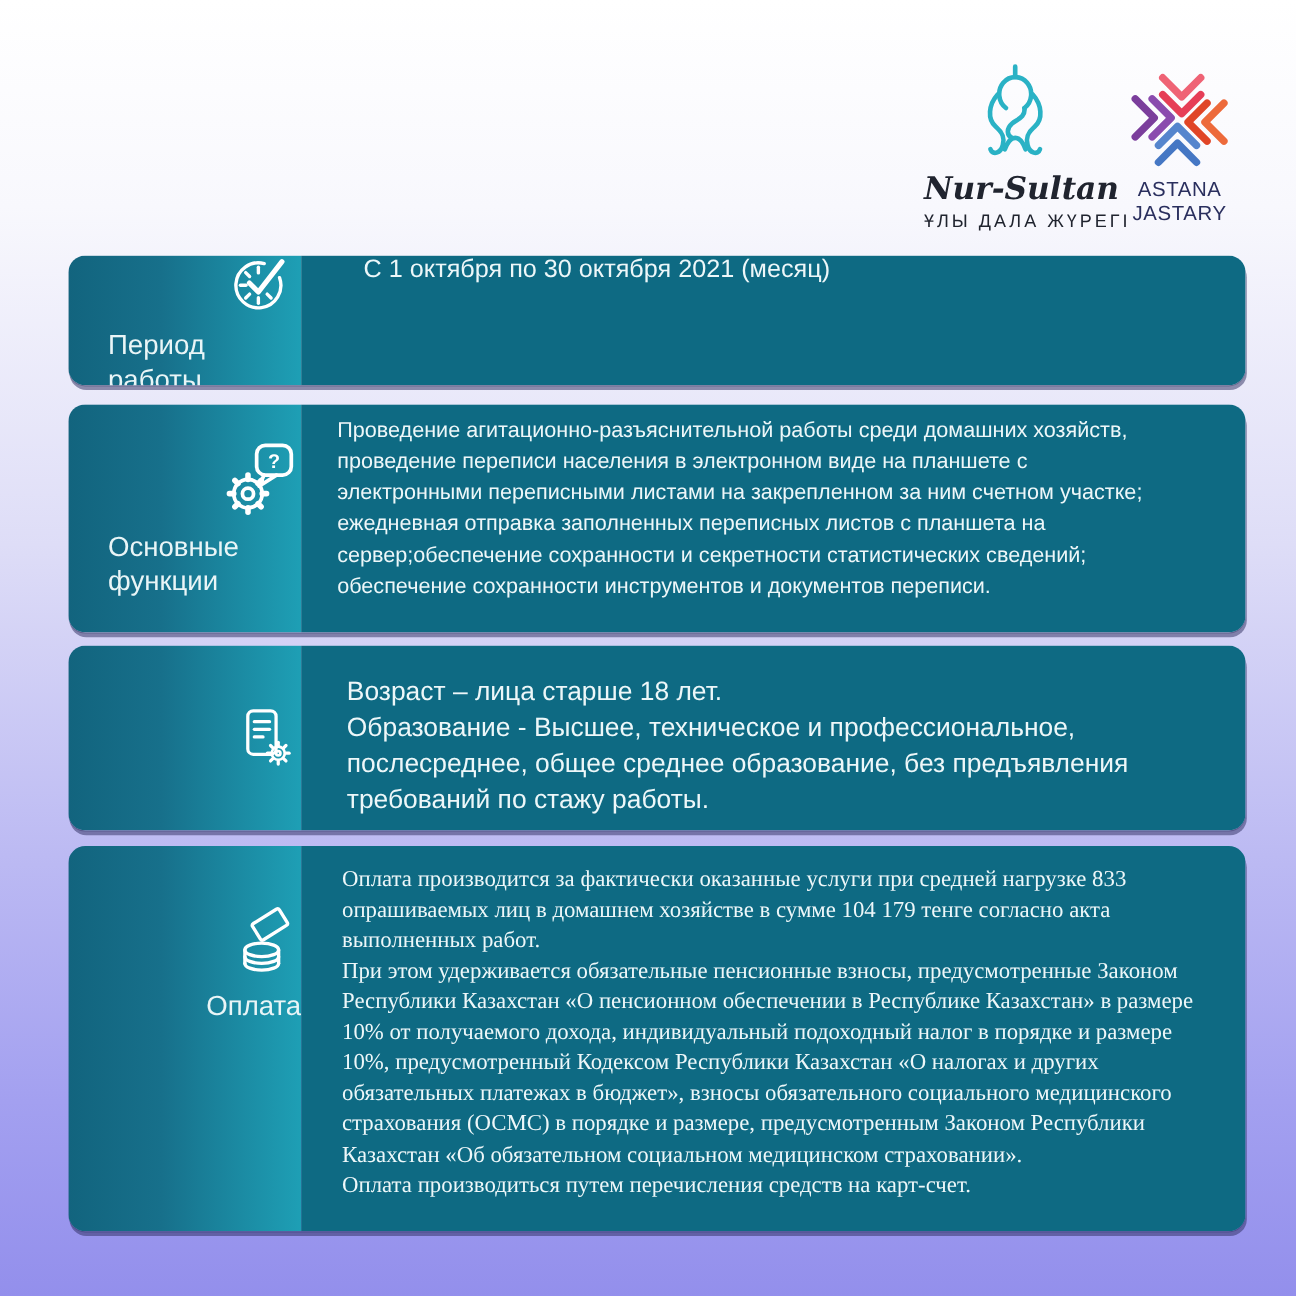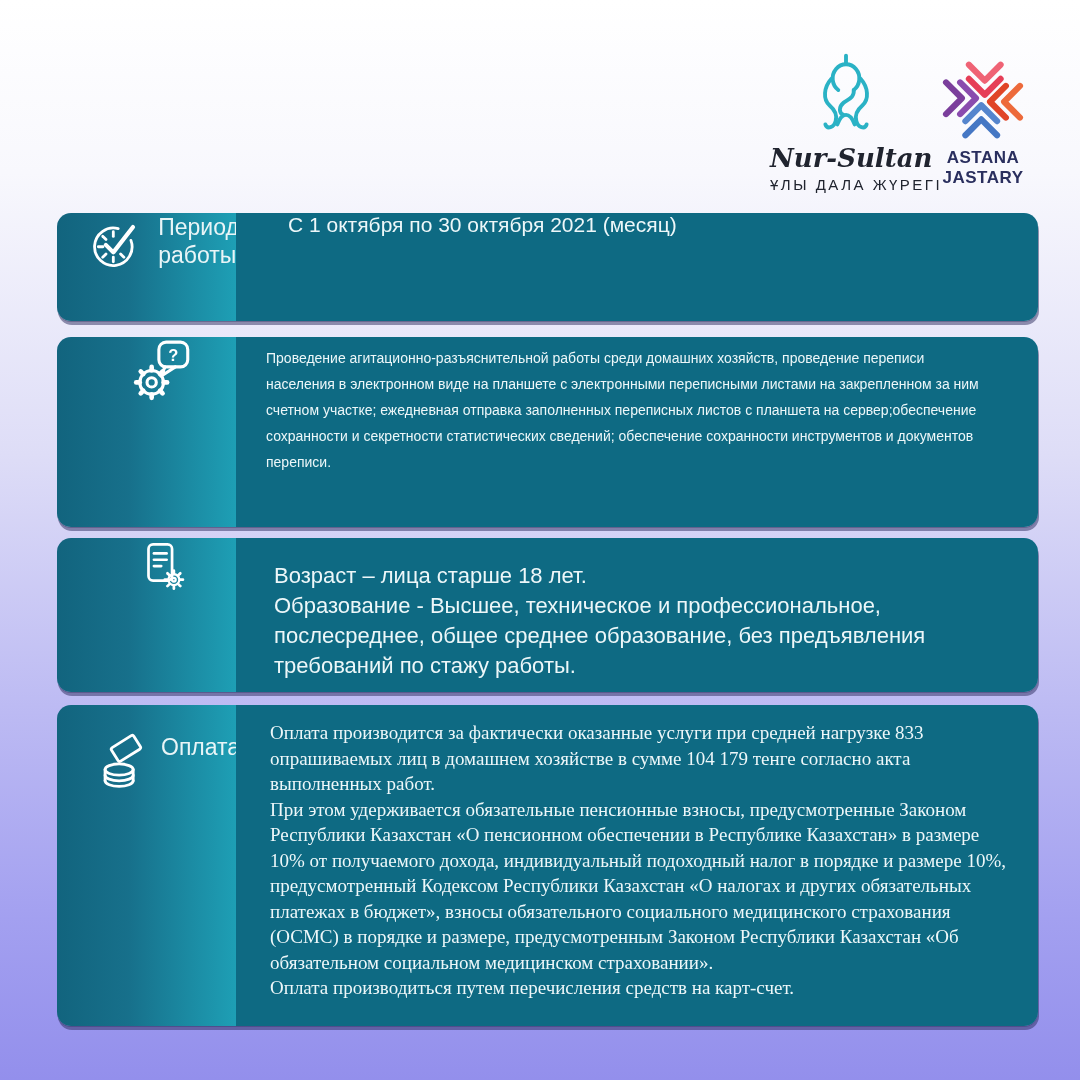--- a/index.html
+++ b/index.html
@@ -15,43 +15,43 @@
   }
   .logo-ns{position:absolute;left:770px;top:50px;width:152px;text-align:right;}
   .logo-ns svg{display:block;margin:0 auto;}
   .ns-script{
     font-family:"DejaVu Serif",serif;font-style:italic;font-weight:bold;
     font-size:26px;color:#20242F;margin-top:1px;white-space:nowrap;
   }
   .ns-tagline{font-size:15px;letter-spacing:2.5px;color:#20242F;margin-top:3px;white-space:nowrap;}
   .logo-aj{position:absolute;left:933px;top:56px;width:100px;text-align:center;}
   .logo-aj svg{display:block;margin:0 auto;}
-  .aj-text{font-size:17px;font-weight:bold;color:#2A2F5E;line-height:1.15;margin-top:4px;letter-spacing:.5px;}
+  .aj-text{font-size:17px;font-weight:normal;color:#2A2F5E;line-height:1.15;margin-top:4px;letter-spacing:.5px;}
   
   .card{
     position:absolute;left:57px;width:981px;display:flex;border-radius:14px;overflow:hidden;
     box-shadow:1px 4px 0 rgba(43,43,94,.5), 0 1px 0 rgba(43,43,94,.35);
   }
   .card-1{top:213px;height:108px;}
   .card-2{top:337px;height:190px;}
   .card-3{top:538px;height:154px;}
   .card-4{top:705px;height:321px;}
   .card-left{
-    width:179px;flex:none;display:flex;flex-direction:row;justify-content:center;
-    align-items:flex-start;padding-left:33px;box-sizing:border-box;gap:9px;
+    width:194px;flex:none;display:flex;flex-direction:column;justify-content:center;
+    align-items:flex-end;padding-left:33px;box-sizing:border-box;gap:9px;
     background:linear-gradient(90deg,#12647E 0%,#17708B 40%,#1E9FB5 100%);
   }
-  .card-4 .card-left{justify-content:flex-start;padding-top:28px;}
+  .card-4 .card-left{justify-content:flex-start;padding-top:50px;}
   .card-label{color:#E9F5F7;font-size:23px;line-height:1.22;}
   .card-body{
     flex:1;background:#0E6A83;color:#EDF7F9;box-sizing:border-box;overflow:hidden;
   }
   .card-text{margin:0;white-space:pre-line;}
   .body-1{display:flex;padding:0 30px 0 52px;font-size:21px;}
-  .body-2{padding:8px 59px 0 30px;font-size:14px;line-height:26px;}
+  .body-2{padding:8px 59px 0 30px;font-size:18px;line-height:26px;}
   .body-3{padding:23px 95px 0 38px;font-size:22px;line-height:30px;}
   .body-4{padding:15px 24px 0 34px;font-size:19px;line-height:25.5px;font-family:Liberation Serif, serif;}
   .icon{flex:none;}
 </style>
 </head>
 <body>
 
 <div class="page">
 
 
@@ -116,20 +116,21 @@
           <path d="M32.5,44 L36,44"></path>
             <path d="M29.1,52.1 L31.6,54.6"></path>
           <path d="M21,55.5 L21,59"></path>
             <path d="M12.9,52.1 L10.4,54.6"></path>
           <path d="M9.5,44 L6,44"></path>
             <path d="M12.9,35.9 L10.4,33.4"></path>
           <path d="M21,32.5 L21,29"></path>
             <path d="M29.1,35.9 L31.6,33.4"></path>
         </g>
       </svg>
+      <div class="card-label">Основные функции</div>
     </div>
     <div class="card-body body-2">
       <p class="card-text">Проведение агитационно-разъяснительной работы среди домашних хозяйств, проведение переписи населения в электронном виде на планшете с электронными переписными листами на закрепленном за ним счетном участке; ежедневная отправка заполненных переписных листов с планшета на сервер;обеспечение сохранности и секретности статистических сведений; обеспечение сохранности инструментов и документов переписи.</p>
     </div>
   </section>
 
   <section class="card card-3">
     <div class="card-left">
       <svg class="icon" width="60" height="58" viewBox="0 0 64 64" fill="none" stroke="#FFFFFF" stroke-width="3" stroke-linecap="round" stroke-linejoin="round">
         <rect x="16" y="7" width="26" height="40" rx="5"></rect>

